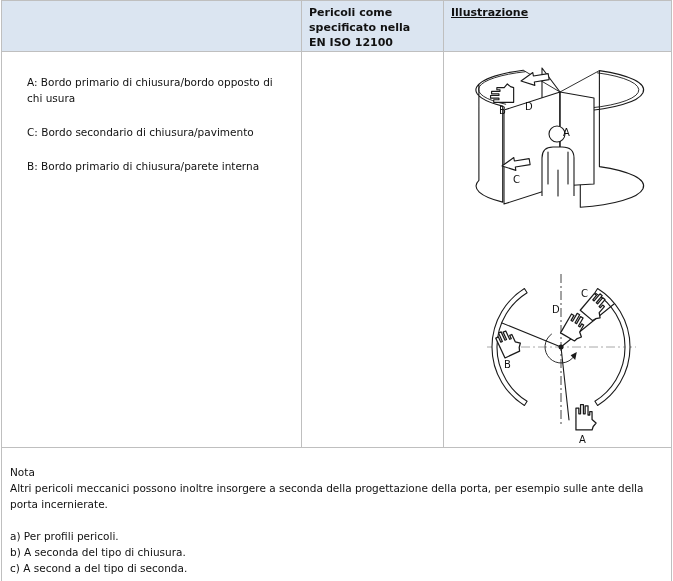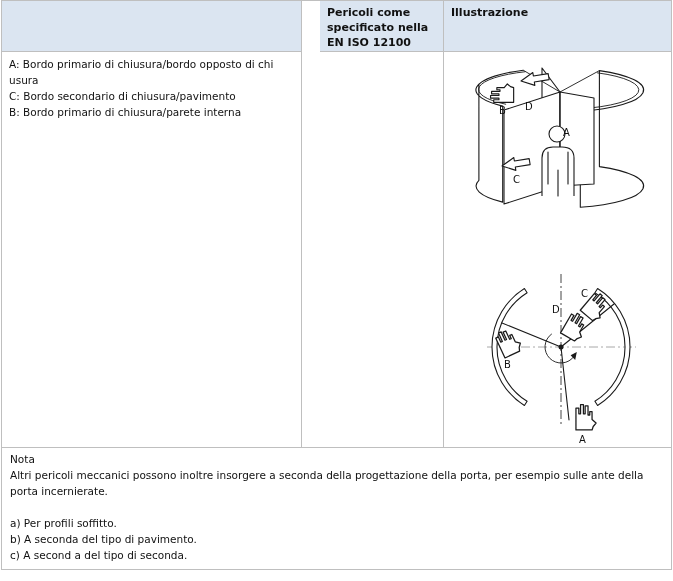--- a/index.html
+++ b/index.html
@@ -8,26 +8,26 @@
     font-family:"DejaVu Sans","Liberation Sans",sans-serif;
     color:#111;font-size:10.5px;line-height:16px;
     -webkit-font-smoothing:antialiased;
   }
   .doc{
     box-sizing:border-box;width:671px;margin:0 0 11px 1px;
     border:1px solid #bfbfbf;background:#fff;
   }
   .grid{display:grid;grid-template-columns:300px 142px 1fr;}
   .cell{box-sizing:border-box;border-right:1px solid #bfbfbf;border-bottom:1px solid #bfbfbf;}
-  .cell.last{border-right:none;}
+  .cell.last{border-right:none;text-decoration:underline;}
   .hdr{background:#dbe5f1;font-weight:bold;font-size:11px;line-height:15px;padding:4px 7px;height:51px;}
-  .hdr.pre{white-space:pre-line;margin-left:18px;}
+  .hdr.pre{white-space:pre-line;}
   .bodycell{height:396px;padding:4px 7px;}
   .illcell{padding:0;position:relative;}
-  .edge-item{margin:0;}
+  .edge-item{margin:18px;}
   .note{border-top:0;padding:3px 8px 6px 8px;}
   .footnotes{margin-top:16px;}
   svg{display:block;}
   .ln{fill:none;stroke:#1a1a1a;stroke-width:1.1;stroke-linejoin:round;stroke-linecap:round;}
   .lnw{fill:#fff;stroke:#1a1a1a;stroke-width:1.1;stroke-linejoin:round;}
   .thin{fill:none;stroke:#1a1a1a;stroke-width:0.9;}
   .cl-gray{fill:none;stroke:#a8a8a8;stroke-width:1;stroke-dasharray:9 3 2 3;}
   .cl-dark{fill:none;stroke:#444;stroke-width:1;stroke-dasharray:9 3 2 3;}
   .lbl{font-family:"DejaVu Sans","Liberation Sans",sans-serif;font-size:10px;fill:#111;}
 </style>
@@ -106,24 +106,24 @@
           <use href="#hand" transform="translate(140,363) scale(1.15)" class="lnw"></use>
 
           <text class="lbl" x="60" y="316">B</text>
           <text class="lbl" x="108" y="261">D</text>
           <text class="lbl" x="137" y="245">C</text>
           <text class="lbl" x="135" y="391">A</text>
         </g>
       </svg>
     </div>
 
-    <div class="note" style="grid-column:1 / -1;">
+    <div class="note" style="grid-column:1 / -1;margin-top:13px;">
       <div>Nota</div>
       <div>Altri pericoli meccanici possono inoltre insorgere a seconda della progettazione della porta, per esempio sulle ante della porta incernierate.</div>
       <div class="footnotes">
-        <div>a) Per profili soffitto.</div>
-        <div>b) A seconda del tipo di pavimento.</div>
+        <div>a) Per profili pericoli.</div>
+        <div>b) A seconda del tipo di chiusura.</div>
         <div>c) A second a del tipo di seconda.</div>
       </div>
     </div>
 
   </div>
 </div>
 
 </body></html>

